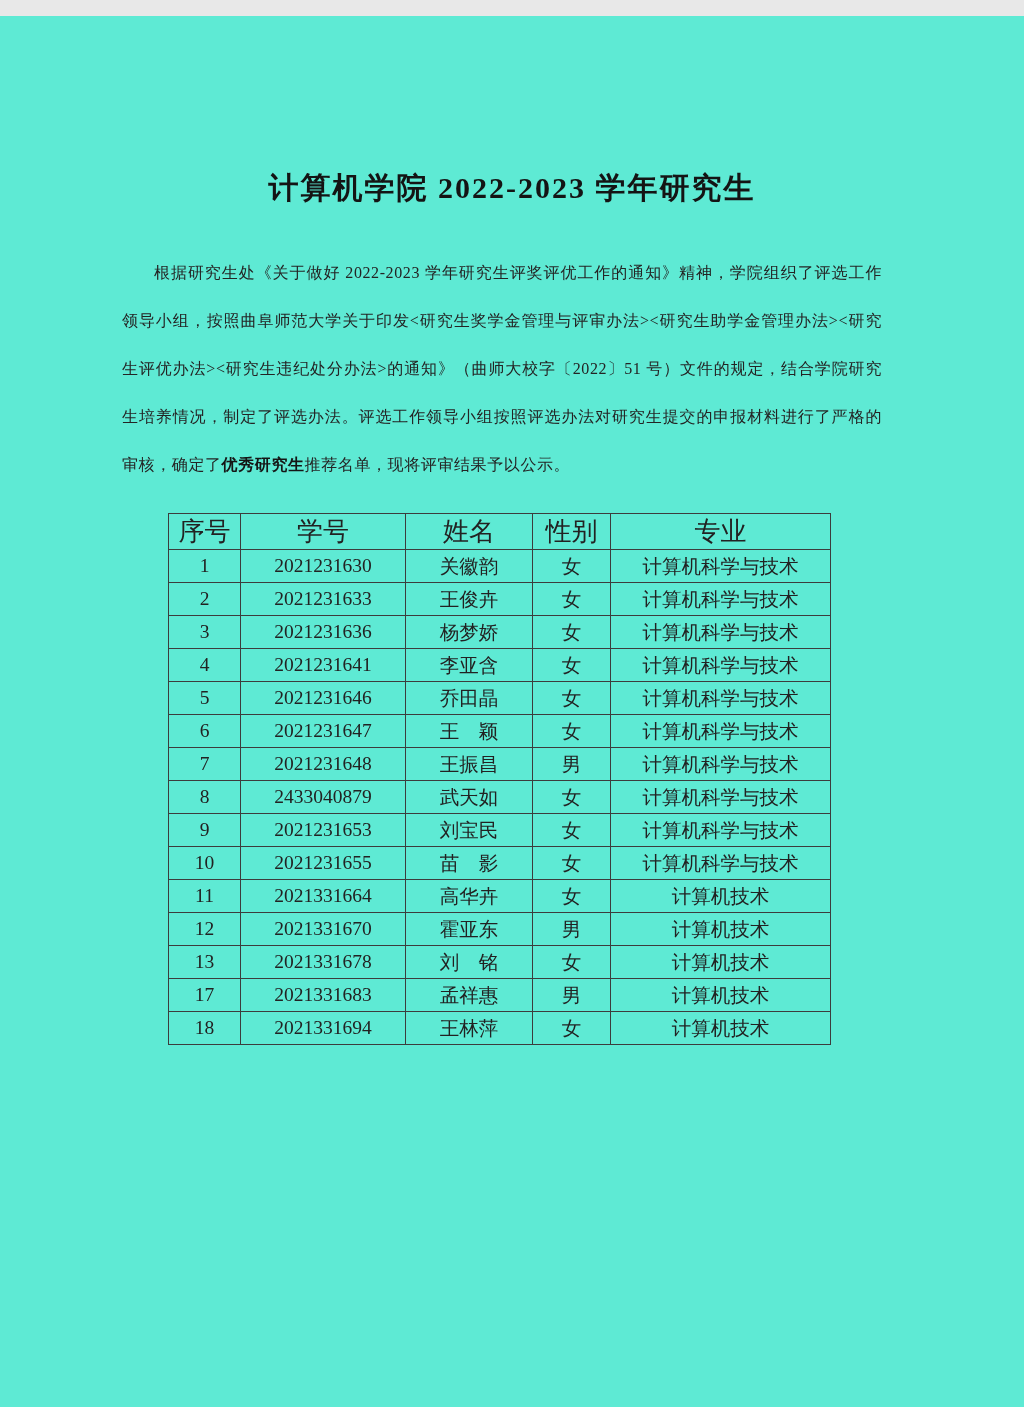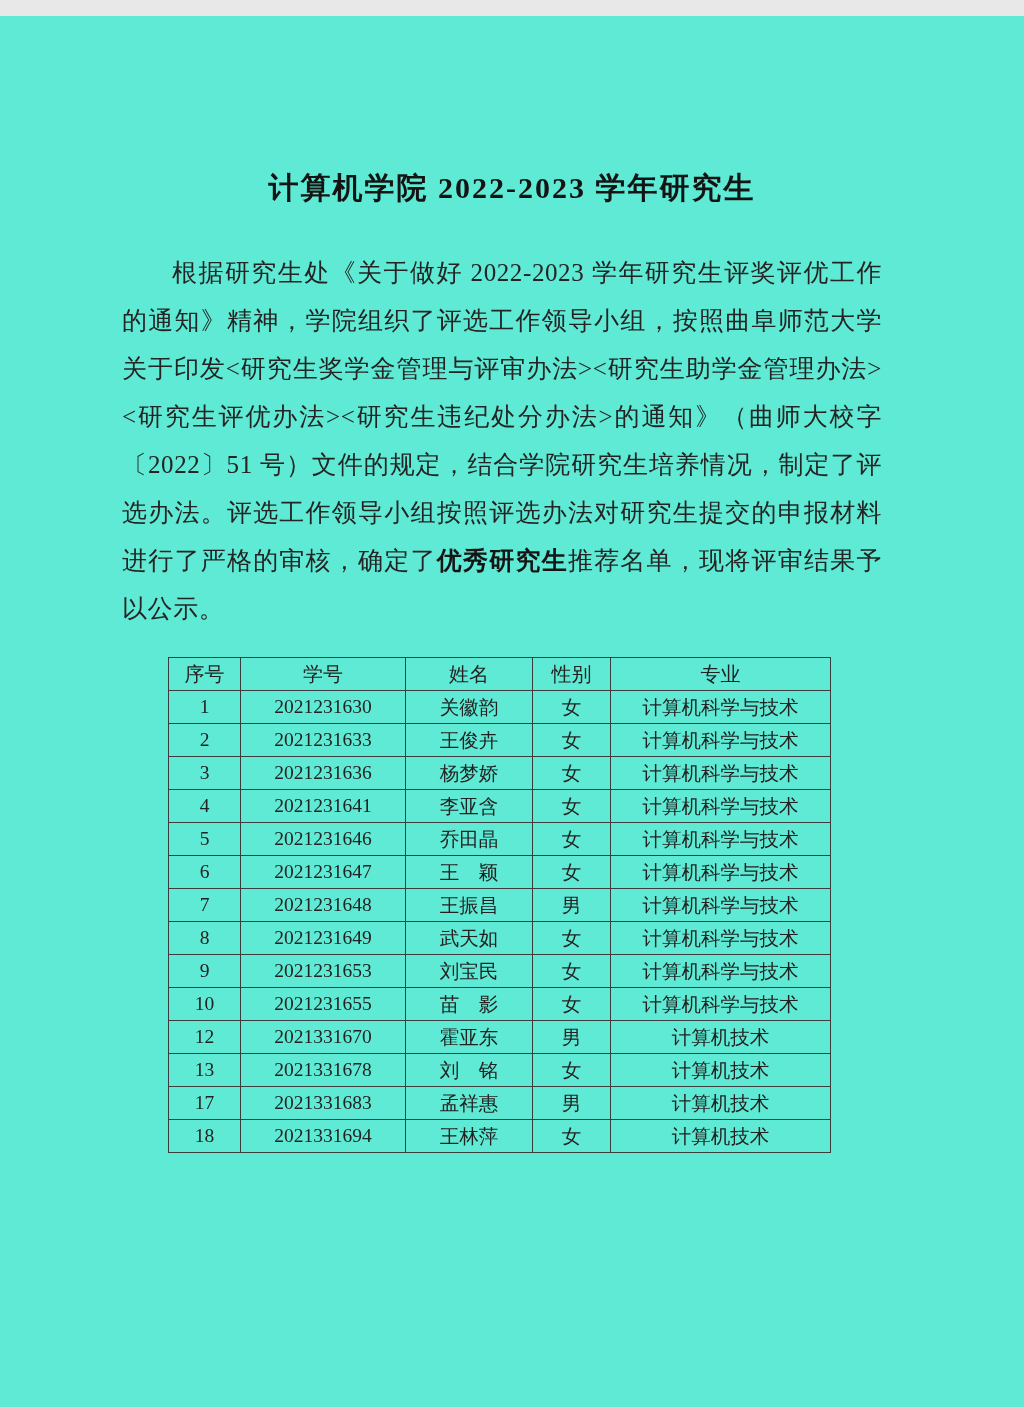--- a/index.html
+++ b/index.html
@@ -21,21 +21,21 @@
     font-weight: bold;
     font-size: 30px;
     letter-spacing: 2px;
     color: #141414;
     margin: 0;
   }
   .title-line1 { padding-top: 152px; }
   .title-line2 { margin-top: 30px; }
   .para {
     margin: 40px 142px 0 122px;
-    font-size: 25px;
+    font-size: 16px;
     line-height: 48px;
     text-align: justify;
     text-indent: 2em;
     letter-spacing: 0.6px;
     color: #242424;
   }
   .para .bold { font-weight: bold; color: #151515; }
   table.results {
     border-collapse: collapse;
     margin: 24px 0 0 168px;
@@ -47,21 +47,21 @@
   table.results th, table.results td {
     border: 1px solid #3c3c3c;
     text-align: center;
     vertical-align: middle;
     height: 32px;
     padding: 0 2px;
     font-weight: normal;
     white-space: nowrap;
     overflow: hidden;
   }
-  table.results th { font-size: 20px; }
+  table.results th { font-size: 26px; }
   col.c-no   { width: 72px;  }
   col.c-id   { width: 165px; }
   col.c-name { width: 127px; }
   col.c-sex  { width: 78px;  }
   col.c-major{ width: 220px; }
 </style>
 </head>
 <body>
 
 <div class="page">
@@ -133,38 +133,45 @@
         </tr>
         <tr>
           <td>7</td>
           <td>2021231648</td>
           <td>王振昌</td>
           <td>男</td>
           <td>计算机科学与技术</td>
         </tr>
         <tr>
           <td>8</td>
-          <td>2021231649</td>
+          <td>2433040879</td>
           <td>武天如</td>
           <td>女</td>
           <td>计算机科学与技术</td>
         </tr>
         <tr>
           <td>9</td>
           <td>2021231653</td>
           <td>刘宝民</td>
           <td>女</td>
           <td>计算机科学与技术</td>
         </tr>
         <tr>
           <td>10</td>
           <td>2021231655</td>
           <td>苗　影</td>
           <td>女</td>
           <td>计算机科学与技术</td>
+        </tr>
+        <tr>
+          <td>11</td>
+          <td>2021331664</td>
+          <td>高华卉</td>
+          <td>女</td>
+          <td>计算机技术</td>
         </tr>
         <tr>
           <td>12</td>
           <td>2021331670</td>
           <td>霍亚东</td>
           <td>男</td>
           <td>计算机技术</td>
         </tr>
         <tr>
           <td>13</td>

